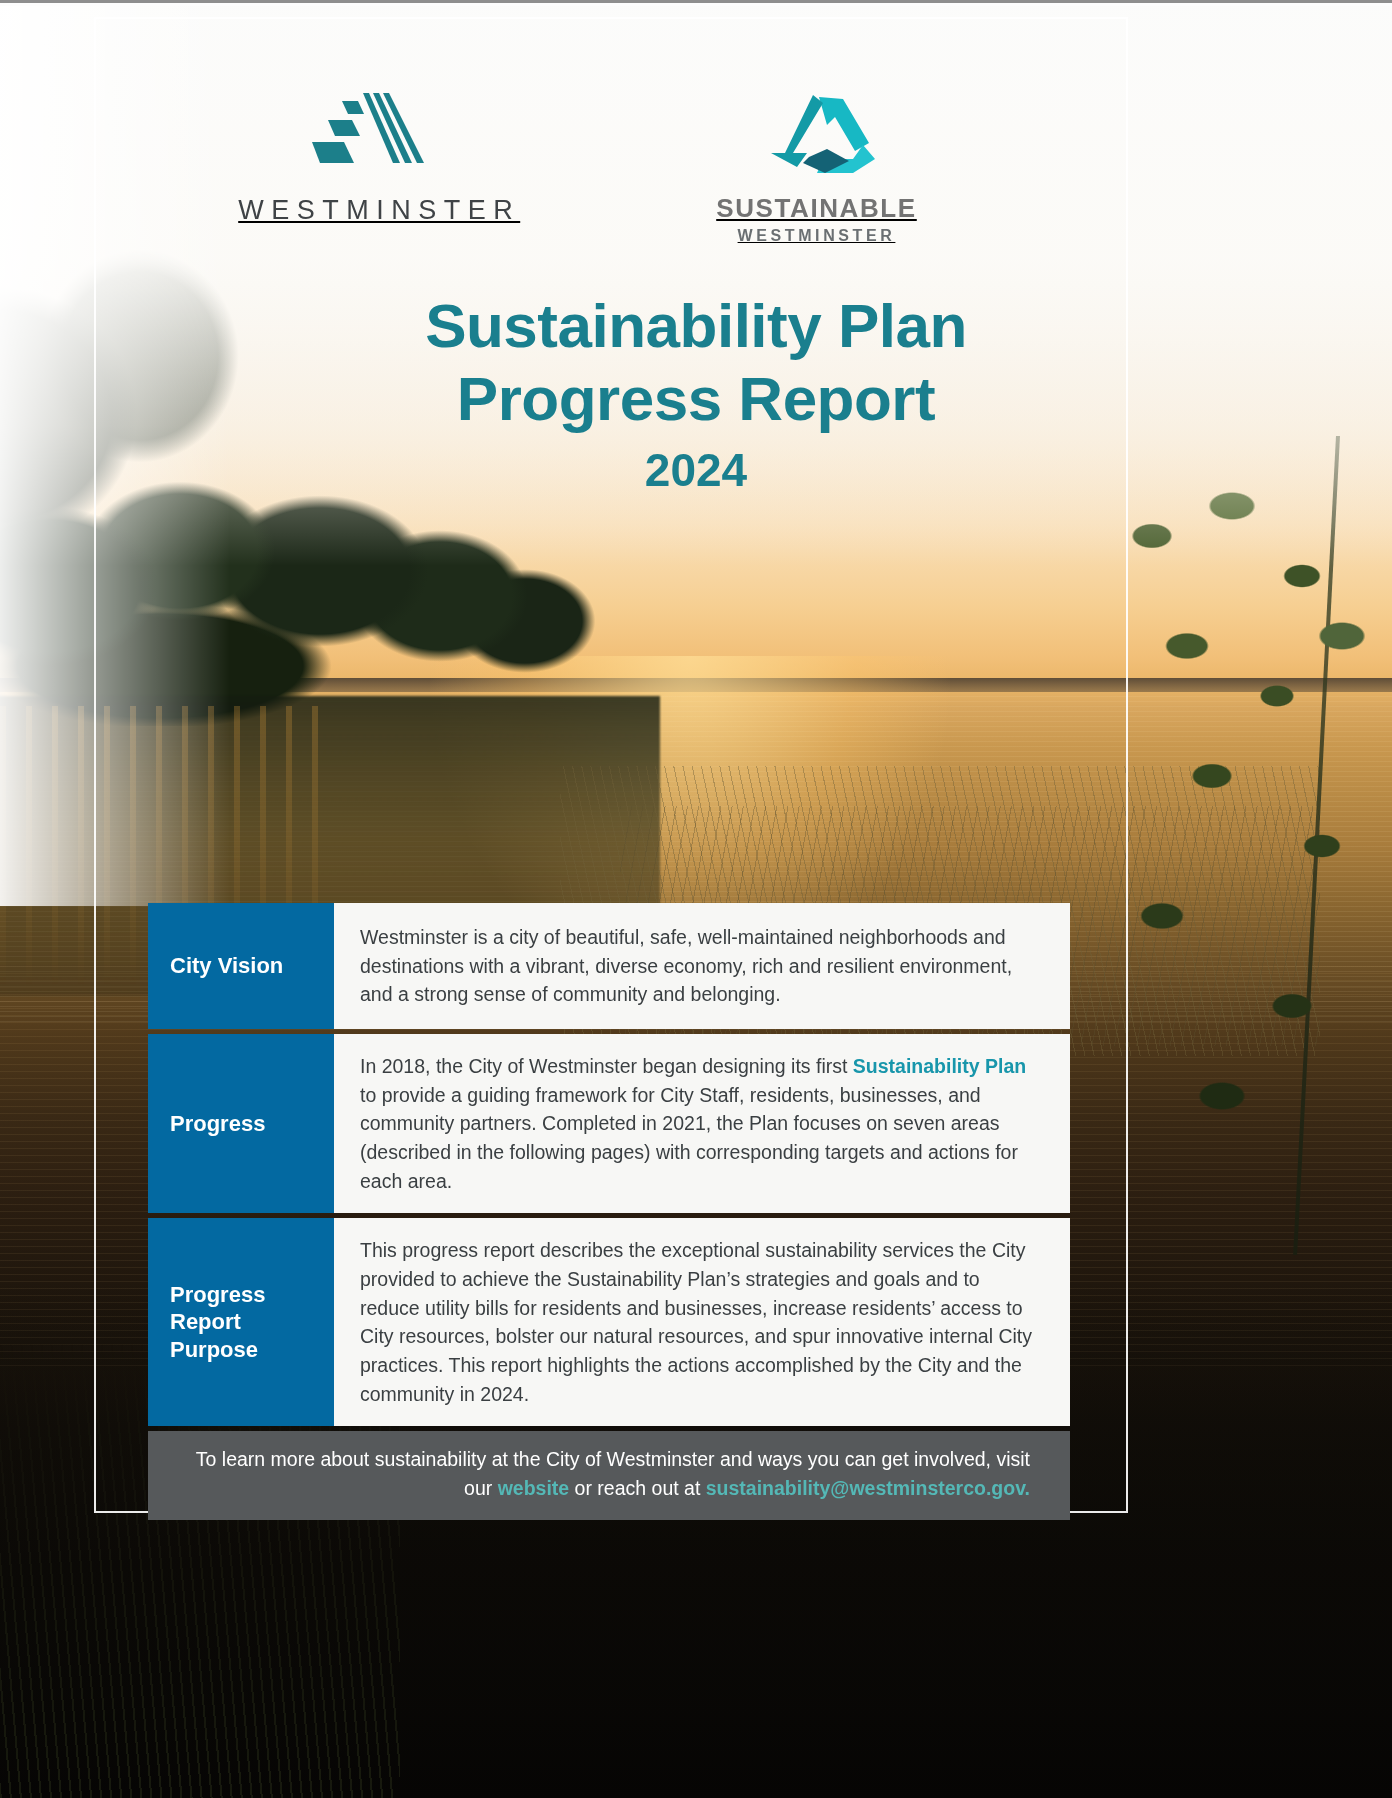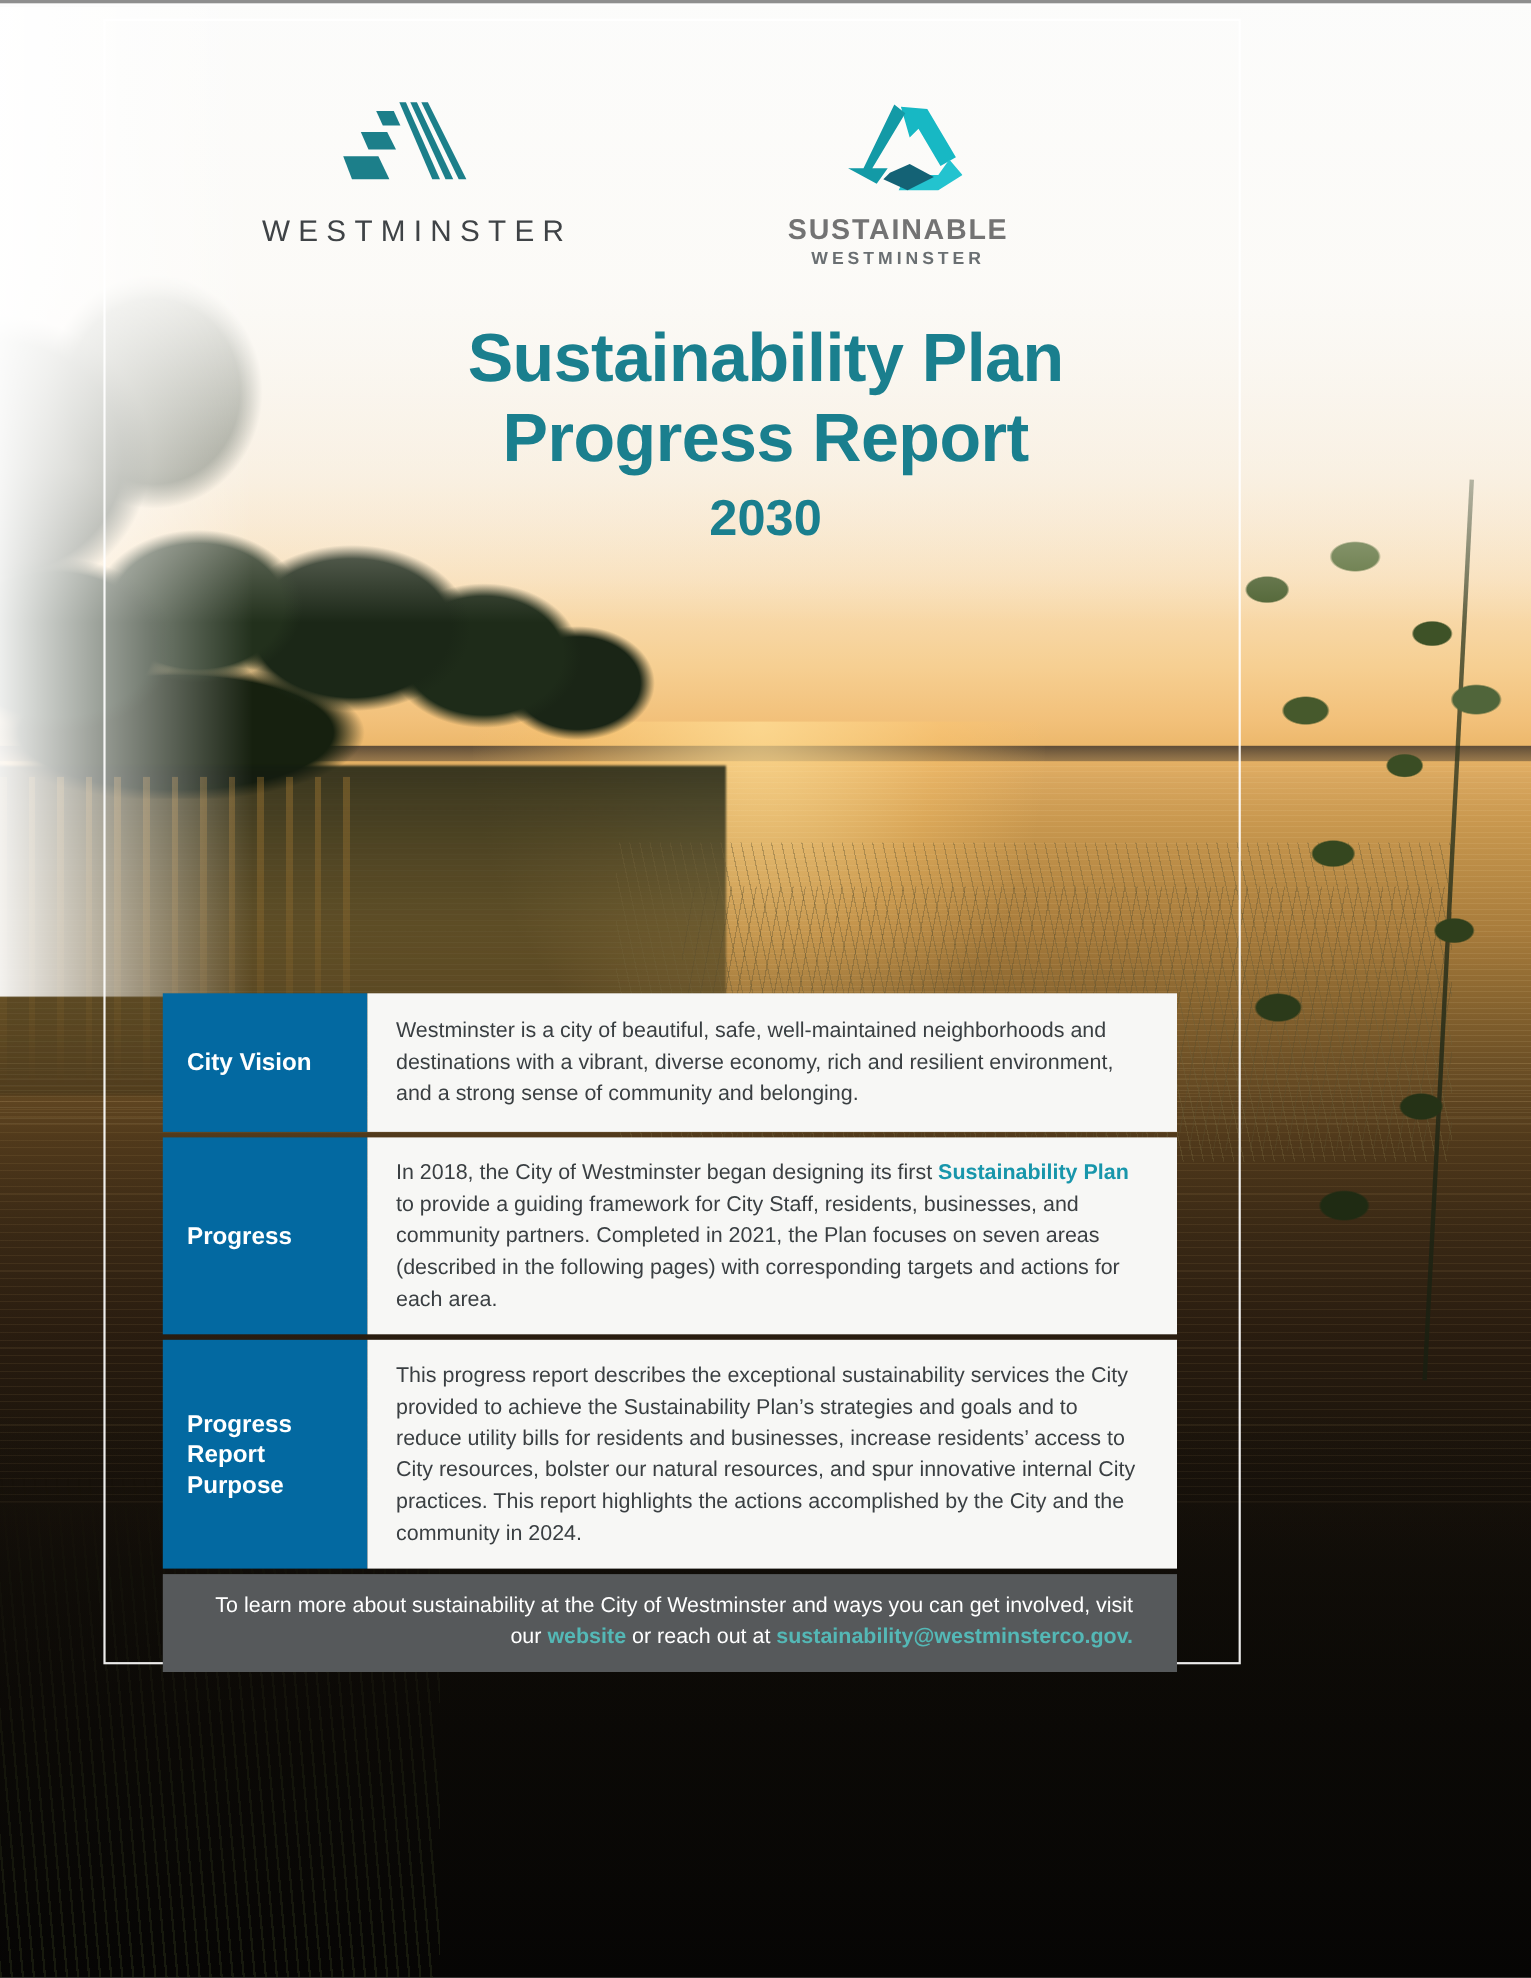--- a/index.html
+++ b/index.html
@@ -168,21 +168,21 @@
   .frame{
     position:absolute;left:94px;top:14px;
     width:1030px;height:1492px;
     border:2px solid rgba(255,255,255,.92);
     pointer-events:none;
   }
 
   
   .logos{
     position:absolute;left:0;top:88px;width:1155px;
-    display:flex;justify-content:center;align-items:flex-start;gap:196px;
+    display:flex;justify-content:center;align-items:flex-start;gap:196px;text-decoration:underline;
   }
   .logo-block{display:flex;flex-direction:column;align-items:center;}
   .logo-westminster-mark{width:150px;height:82px;}
   .logo-westminster-text{
     margin-top:22px;
     font-size:27px;letter-spacing:7.5px;color:#3f4346;font-weight:400;
     font-family:"Liberation Sans",sans-serif;
   }
   .logo-sustainable-mark{width:118px;height:86px;}
   .logo-sustainable-t1{
@@ -301,21 +301,21 @@
       </span>
       <span class="logo-sustainable-t1">SUSTAINABLE</span>
       <span class="logo-sustainable-t2">WESTMINSTER</span>
     </div>
 
   </div>
 
   <div class="title-wrap">
     <div class="title-l1">Sustainability Plan</div>
     <div class="title-l2">Progress Report</div>
-    <div class="title-year">2030</div>
+    <div class="title-year">2024</div>
   </div>
 
   <div class="table">
 
     <div class="row row-vision">
       <div class="cell-label">City Vision</div>
       <div class="cell-body">
           <div><span>Westminster is a city of beautiful, safe, well-maintained neighborhoods and destinations with a vibrant, diverse economy, rich and resilient environment, and a strong sense of community and belonging.</span></div>
         </div>
     </div>

